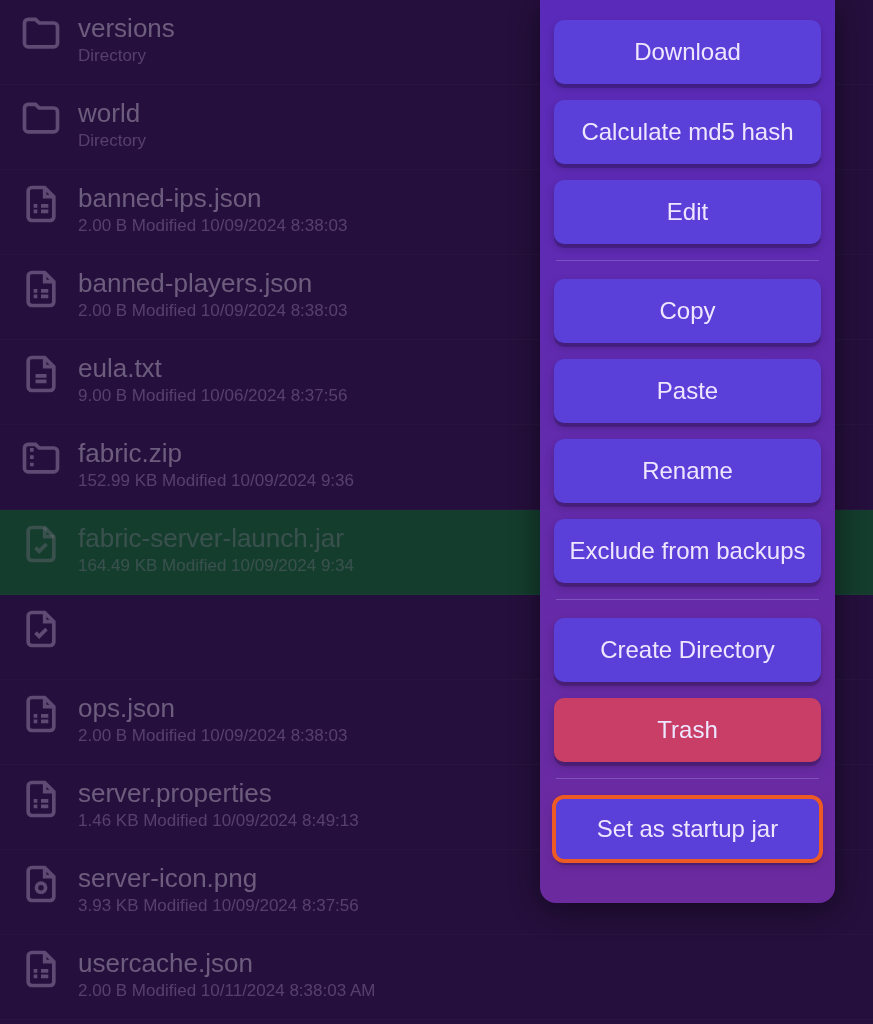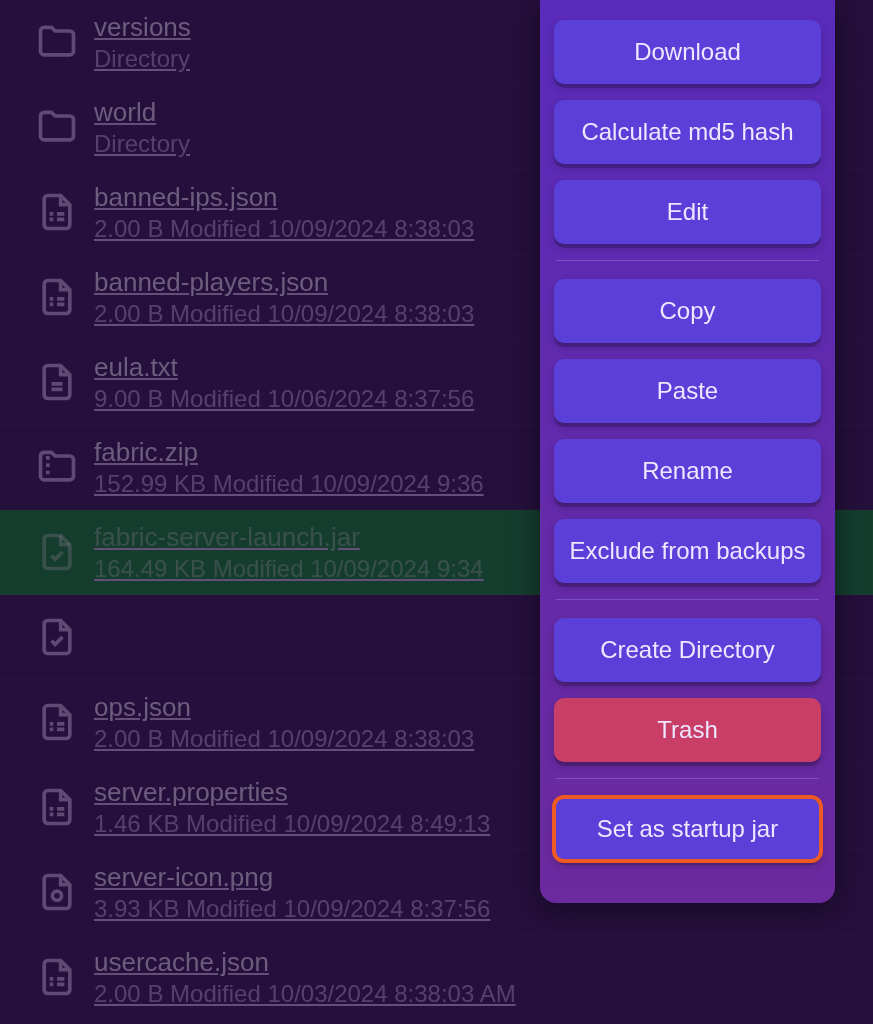--- a/index.html
+++ b/index.html
@@ -18,25 +18,24 @@
     background: rgba(20, 5, 35, 0.55);
     z-index: 5;
   }
   
   .file-list {
     position: relative;
     z-index: 1;
   }
   .file-row {
     display: flex;
-    align-items: center;
-    padding: 12px 14px 12px 26px;
+    align-items: flex-start;
+    padding: 12px 14px 12px 10px;
     border-bottom: 1px solid rgba(255,255,255,0.05);
     height: 85px;
-    text-decoration: underline;
   }
   .file-row.selected {
     background: #15803d;
     position: relative;
     z-index: 6;
   }
   .file-row.selected .file-name,
   .file-row.selected .file-meta {
     color: rgba(255,255,255,0.35);
   }
@@ -61,21 +60,21 @@
     min-width: 0;
     padding-left: 6px;
   }
   .file-name {
     font-size: 26px;
     color: #d8c5ea;
     line-height: 1.3;
     white-space: nowrap;
   }
   .file-meta {
-    font-size: 24px;
+    font-size: 17px;
     color: #a787c4;
     white-space: nowrap;
   }
   
   .context-menu {
     position: absolute;
     right: 38px;
     top: 0;
     width: 295px;
     background: linear-gradient(180deg, #5a2bbb 0%, #6b2a9e 100%);
@@ -232,21 +231,21 @@
       </div>
     </div>
     <div class="file-row">
       <div class="icon-col">
         <svg>
           <use href="#i-file-config"></use>
         </svg>
       </div>
       <div class="file-info">
         <div class="file-name">usercache.json</div>
-        <div class="file-meta">2.00 B Modified 10/03/2024 8:38:03 AM</div>
+        <div class="file-meta">2.00 B Modified 10/11/2024 8:38:03 AM</div>
       </div>
     </div>
   </div>
 <div class="overlay"></div>
 
 <div class="context-menu">
   <button class="menu-btn">Download</button>
   <button class="menu-btn">Calculate md5 hash</button>
   <button class="menu-btn">Edit</button>
   <div class="menu-sep"></div>

